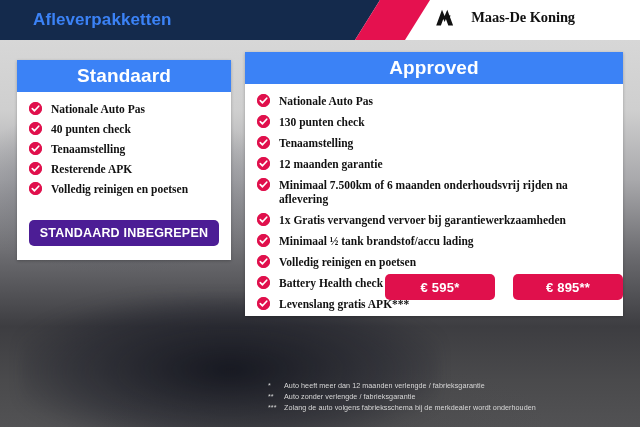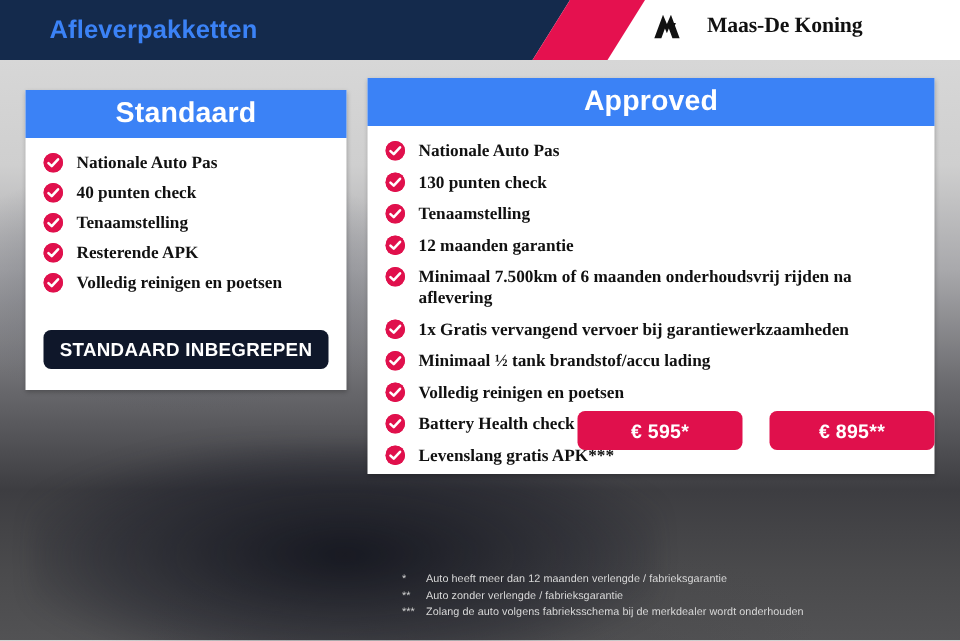--- a/index.html
+++ b/index.html
@@ -142,21 +142,21 @@
     display: block;
   }
   .check svg { display: block; }
   .feat-wrap2 { line-height: 16px; }
 
   
   .btn-std {
     position: absolute;
     left: 12px; top: 160px;
     width: 190px; height: 26px;
-    background: #0f172a;
+    background: #4c1d95;
     border: none;
     border-radius: 5px;
     color: #ffffff;
     font-family: "Liberation Sans", sans-serif;
     font-size: 12.5px;
     font-weight: bold;
     letter-spacing: 0.2px;
     cursor: pointer;
   }
   .price-row {

